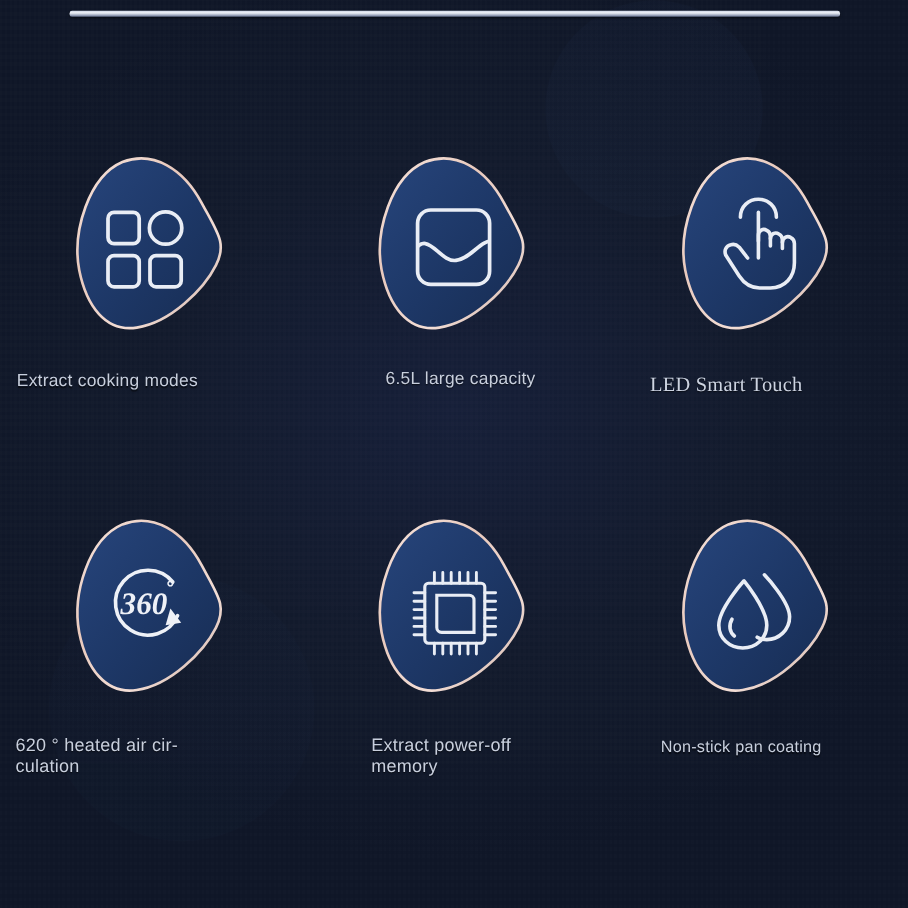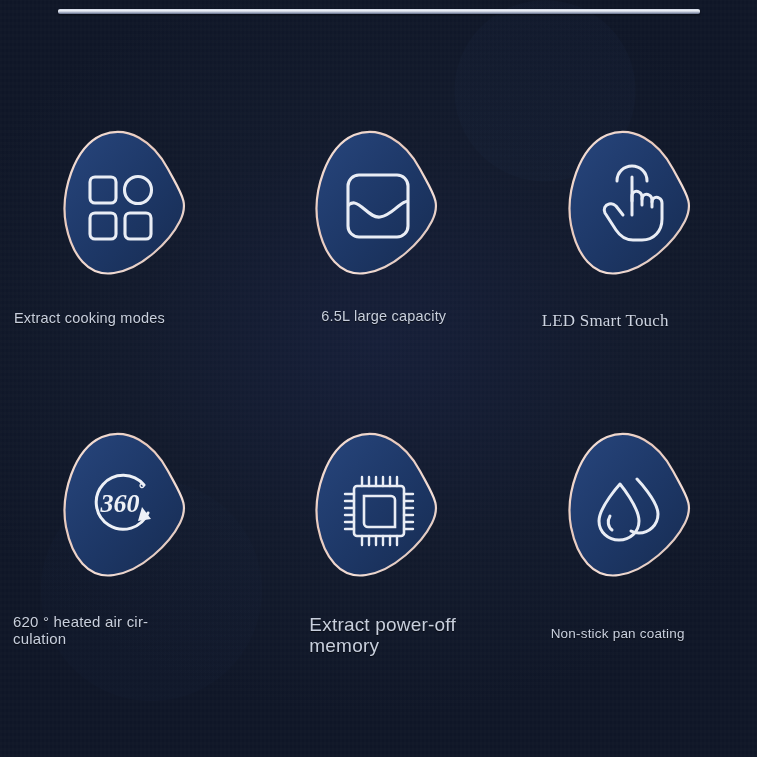--- a/index.html
+++ b/index.html
@@ -81,22 +81,22 @@
     letter-spacing: .2px;
     text-shadow: 0 1px 1px rgba(0,0,0,.6);
     white-space: pre-line;
   }
 
   
   .cell-0 .caption { left: 14px;  top: 206px; font-size: 14.5px; }
   .cell-1 .caption { left: 69px;  top: 204px; font-size: 14.5px; }
   .cell-2 .caption { left: 37px;  top: 207px; font-size: 17px;   color:#cdd4e2;font-family:Liberation Serif, serif; }
   .cell-3 .caption { left: 13px;  top: 208px; font-size: 15px;   width: 170px; }
-  .cell-4 .caption { left: 57px;  top: 208px; font-size: 19px;   width: 170px; }
-  .cell-5 .caption { left: 46px;  top: 220px; font-size: 13.5px; }
+  .cell-4 .caption { left: 57px;  top: 208px; font-size: 15px;   width: 170px; }
+  .cell-5 .caption { left: 46px;  top: 209px; font-size: 13.5px; }
 </style>
 </head>
 <body>
 
 <div id="page">
 
   <div id="noise"></div>
 
   <div id="top-rule"></div>
 

